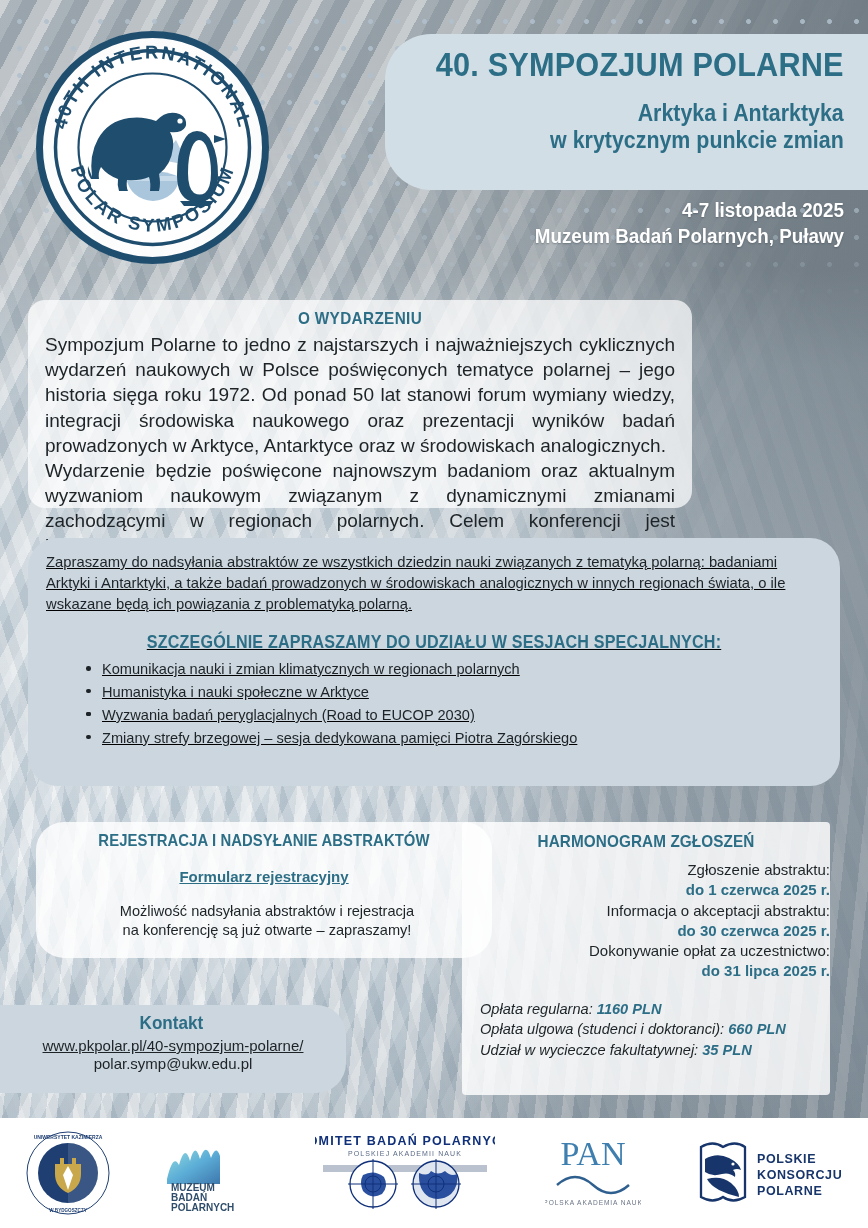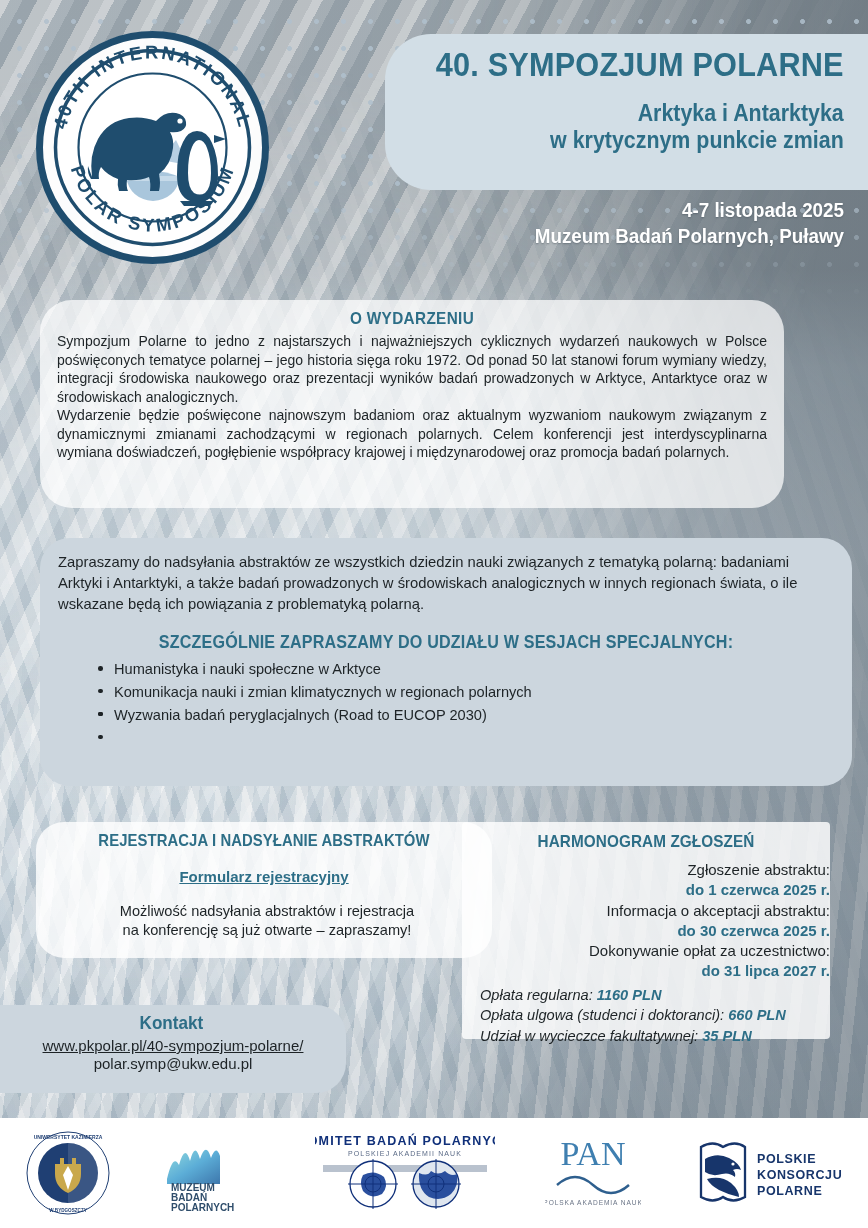--- a/index.html
+++ b/index.html
@@ -79,37 +79,37 @@
   #when-where{
     position:absolute;right:24px;top:198px;text-align:right;
     font-size:20px;font-weight:bold;color:#ffffff;line-height:1.28;
     transform:scaleX(.94);transform-origin:right center;white-space:nowrap;
     text-shadow:0 1px 2px rgba(60,70,80,.45);
   }
 
   
   .card{position:absolute;border-radius:26px;}
   #about-card{
-    left:40px;top:300px;width:744px;height:208px;
+    left:28px;top:300px;width:664px;height:208px;
     background:rgba(255,255,255,.72);
-    border-radius:32px;
+    border-radius:17px;
   }
   #about-title{
     text-align:center;font-size:17px;font-weight:bold;color:#2d6e87;
     letter-spacing:.4px;padding-top:9px;transform:scaleX(.9);
   }
   #about-body{
-    padding:3px 17px 0 17px;font-size:14px;line-height:1.325;color:#1d2326;
+    padding:3px 17px 0 17px;font-size:19px;line-height:1.325;color:#1d2326;
     text-align:justify;
   }
   #about-body p{margin:0;}
 
   #abstracts-card{
-    left:40px;top:538px;width:812px;height:248px;
-    background:#ccd6de;border-radius:30px;
+    left:28px;top:538px;width:812px;height:248px;
+    background:#ccd6de;border-radius:30px;text-decoration:underline;
   }
   #abstracts-body{
     padding:14px 18px 0 18px;font-size:14.8px;line-height:1.42;color:#1d2326;
   }
   #sessions-title{
     text-align:center;font-size:17.5px;font-weight:bold;color:#2d6e87;
     letter-spacing:.2px;margin-top:17px;transform:scaleX(.92);
   }
   #sessions-list{
     margin:5px 0 0 0;padding:0 0 0 58px;list-style:none;
@@ -147,30 +147,30 @@
   }
   #contact-url{
     text-align:center;font-size:15px;color:#1d2326;padding-left:32px;margin-top:3px;
     text-decoration:underline;cursor:pointer;
   }
   #contact-mail{
     text-align:center;font-size:15px;color:#1d2326;padding-left:32px;margin-top:1px;
   }
 
   #sched-card{
-    left:462px;top:822px;width:368px;height:217px;
+    left:462px;top:822px;width:368px;height:273px;
     background:rgba(255,255,255,.82);border-radius:4px;
   }
   #sched-title{
     text-align:center;font-size:17px;font-weight:bold;color:#2d6e87;
     padding-top:10px;letter-spacing:.1px;transform:scaleX(.9);
   }
   #sched-body{padding:8px 0 0 18px;font-size:15px;line-height:1.35;color:#1d2326;text-align:right;}
   #sched-body .d{color:#2d6e87;font-weight:bold;}
-  #fees{padding:0 0 0 18px;margin-top:3px;font-size:14.6px;line-height:1.42;
+  #fees{padding:0 0 0 18px;margin-top:17px;font-size:14.6px;line-height:1.42;
         color:#1d2326;font-style:italic;}
   #fees .v{color:#2d6e87;font-weight:bold;}
 
   
   #footer{
     position:absolute;left:0;bottom:0;width:868px;height:110px;background:#ffffff;
     display:flex;align-items:center;justify-content:space-around;
   }
   .flogo{display:flex;align-items:center;justify-content:center;}
   .flogo svg{display:block;}
@@ -241,25 +241,25 @@
     <div id="about-body">
       <p>Sympozjum Polarne to jedno z najstarszych i najważniejszych cyklicznych wydarzeń naukowych w Polsce poświęconych tematyce polarnej – jego historia sięga roku 1972. Od ponad 50 lat stanowi forum wymiany wiedzy, integracji środowiska naukowego oraz prezentacji wyników badań prowadzonych w Arktyce, Antarktyce oraz w środowiskach analogicznych.</p>
       <p>Wydarzenie będzie poświęcone najnowszym badaniom oraz aktualnym wyzwaniom naukowym związanym z dynamicznymi zmianami zachodzącymi w regionach polarnych. Celem konferencji jest interdyscyplinarna wymiana doświadczeń, pogłębienie współpracy krajowej i międzynarodowej oraz promocja badań polarnych.</p>
     </div>
   </div>
 
   <div id="abstracts-card" class="card">
     <div id="abstracts-body">Zapraszamy do nadsyłania abstraktów ze wszystkich dziedzin nauki związanych z tematyką polarną: badaniami Arktyki i Antarktyki, a także badań prowadzonych w środowiskach analogicznych w innych regionach świata, o ile wskazane będą ich powiązania z problematyką polarną.</div>
     <div id="sessions-title">SZCZEGÓLNIE ZAPRASZAMY DO UDZIAŁU W SESJACH SPECJALNYCH:</div>
     <ul id="sessions-list">
+      <li><span class="bullet"></span><span>Komunikacja nauki i zmian klimatycznych w regionach polarnych</span></li>
       <li><span class="bullet"></span><span>Humanistyka i nauki społeczne w Arktyce</span></li>
-      <li><span class="bullet"></span><span>Komunikacja nauki i zmian klimatycznych w regionach polarnych</span></li>
       <li><span class="bullet"></span></li>
       <li><span class="bullet"></span><span>Wyzwania badań peryglacjalnych (Road to EUCOP 2030)</span></li>
-      <li><span class="bullet"></span></li>
+      <li><span class="bullet"></span><span>Zmiany strefy brzegowej – sesja dedykowana pamięci Piotra Zagórskiego</span></li>
     </ul>
   </div>
 
   <div id="reg-card" class="card">
     <div id="reg-title">REJESTRACJA I NADSYŁANIE ABSTRAKTÓW</div>
     <a id="reg-link">Formularz rejestracyjny</a>
     <div id="reg-note">
       <div>Możliwość nadsyłania abstraktów i rejestracja</div>
       <div>na konferencję są już otwarte – zapraszamy!</div>
     </div>
@@ -272,21 +272,21 @@
   </div>
 
   <div id="sched-card" class="card">
     <div id="sched-title">HARMONOGRAM ZGŁOSZEŃ</div>
     <div id="sched-body">
       <div>Zgłoszenie abstraktu:</div>
       <div class="d">do 1 czerwca 2025 r.</div>
       <div>Informacja o akceptacji abstraktu:</div>
       <div class="d">do 30 czerwca 2025 r.</div>
       <div>Dokonywanie opłat za uczestnictwo:</div>
-      <div class="d">do 31 lipca 2027 r.</div>
+      <div class="d">do 31 lipca 2025 r.</div>
     </div>
     <div id="fees">
       <div><span>Opłata regularna:</span> <span class="v">1160 PLN</span></div>
       <div><span>Opłata ulgowa (studenci i doktoranci):</span> <span class="v">660 PLN</span></div>
       <div><span>Udział w wycieczce fakultatywnej:</span> <span class="v">35 PLN</span></div>
     </div>
   </div>
 
   <div id="footer">
 

